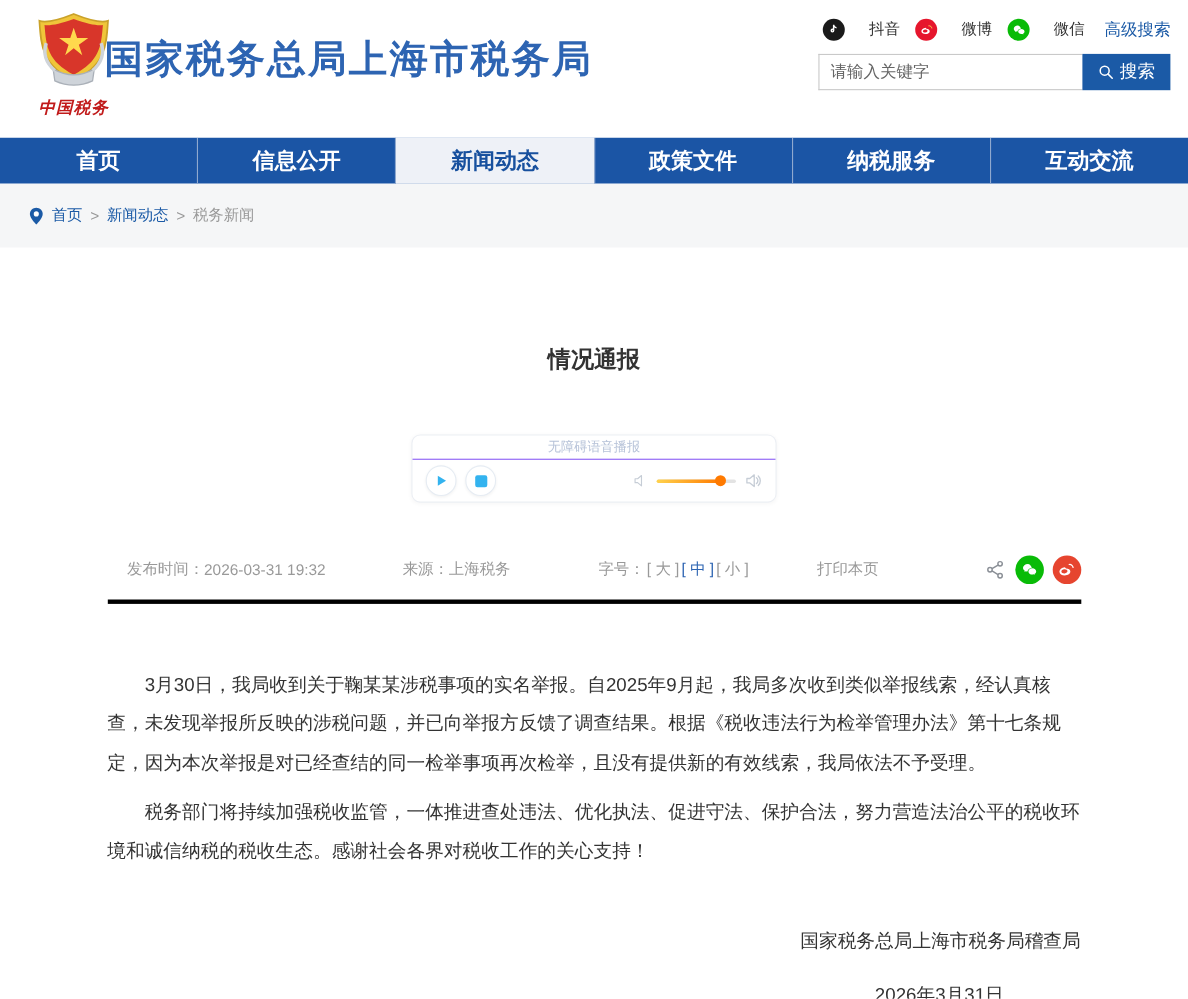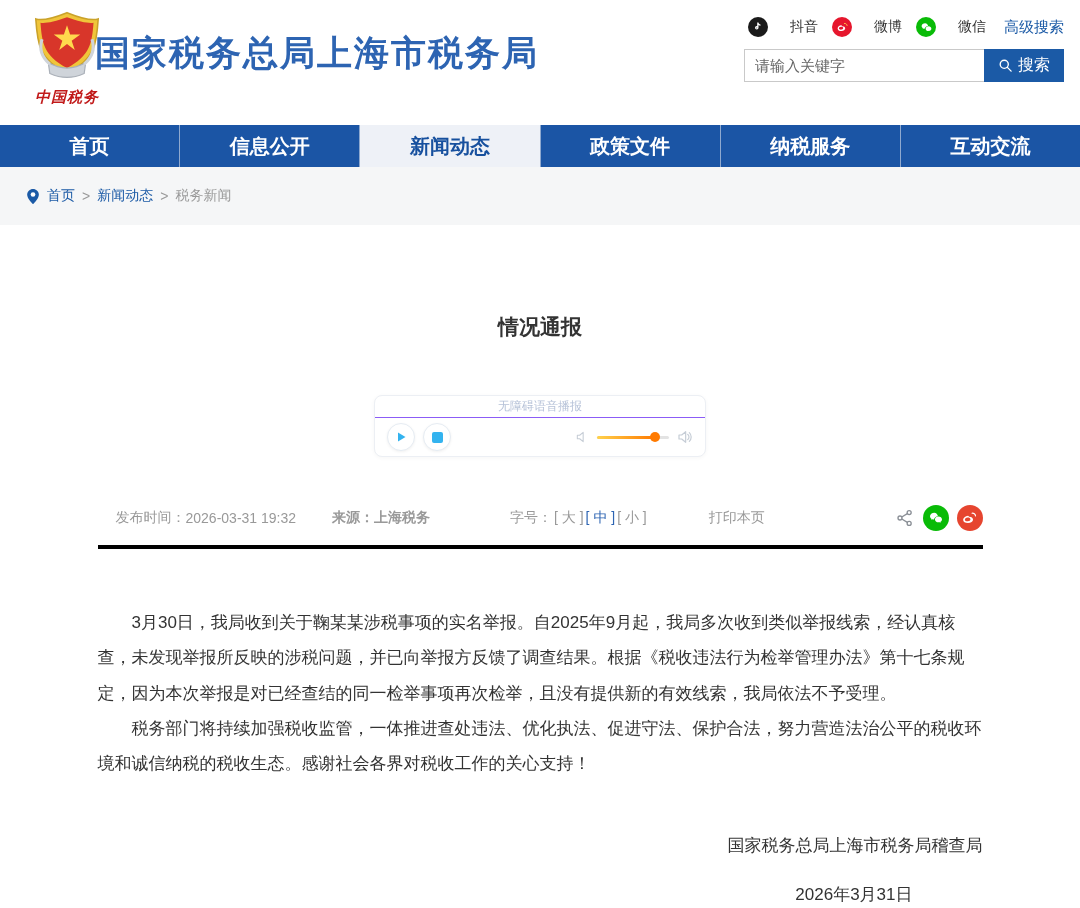--- a/index.html
+++ b/index.html
@@ -63,32 +63,32 @@
   .vol-track { position:relative; width:72px; height:3px; border-radius:2px; background:#e3e3e3; cursor:pointer; }
   .vol-fill { position:absolute; left:0; top:0; height:3px; width:80%; border-radius:2px;
               background:linear-gradient(90deg,#ffd24d,#ff7a00); }
   .vol-handle { position:absolute; left:80%; top:50%; transform:translate(-50%,-50%);
                 width:10px; height:10px; border-radius:50%; background:#ff7a00; }
 
   .meta-row { display:flex; align-items:center; margin-top:48px; padding-bottom:14px;
               border-bottom:4px solid #000000; font-size:14px; color:#999; }
   .meta-item { display:flex; align-items:center; }
   .meta-publish { margin-left:18px; }
-  .meta-source { margin-left:36px;font-weight:bold; }
+  .meta-source { margin-left:70px; }
   .meta-fontsize { margin-left:80px; }
   .fs-opt { cursor:pointer; margin-left:2px; }
   .fs-opt.active { color:#2d64b2; }
   .meta-print { margin-left:62px; cursor:pointer; }
   .share-group { margin-left:auto; display:flex; align-items:center; gap:8px; }
   .share-circle { width:26px; height:26px; border-radius:50%; display:flex;
                   align-items:center; justify-content:center; cursor:pointer; }
 
   .article-body { margin-top:56px; font-size:17px; color:#333; line-height:2.08; }
   .article-body p { text-indent:2em; }
-  .article-body p + p { margin-top:0; }
+  .article-body p + p { margin-top:10px; }
 
   .sig-line { text-align:right; font-size:17px; color:#333; margin-top:52px; padding-right:0; }
   .date-line { text-align:right; font-size:17px; color:#333; margin-top:26px; padding-right:70px; }
 </style>
 </head>
 <body>
 
 <div class="header">
   <div class="logo-wrap">
     <svg width="78" height="78" viewBox="0 0 100 100">

